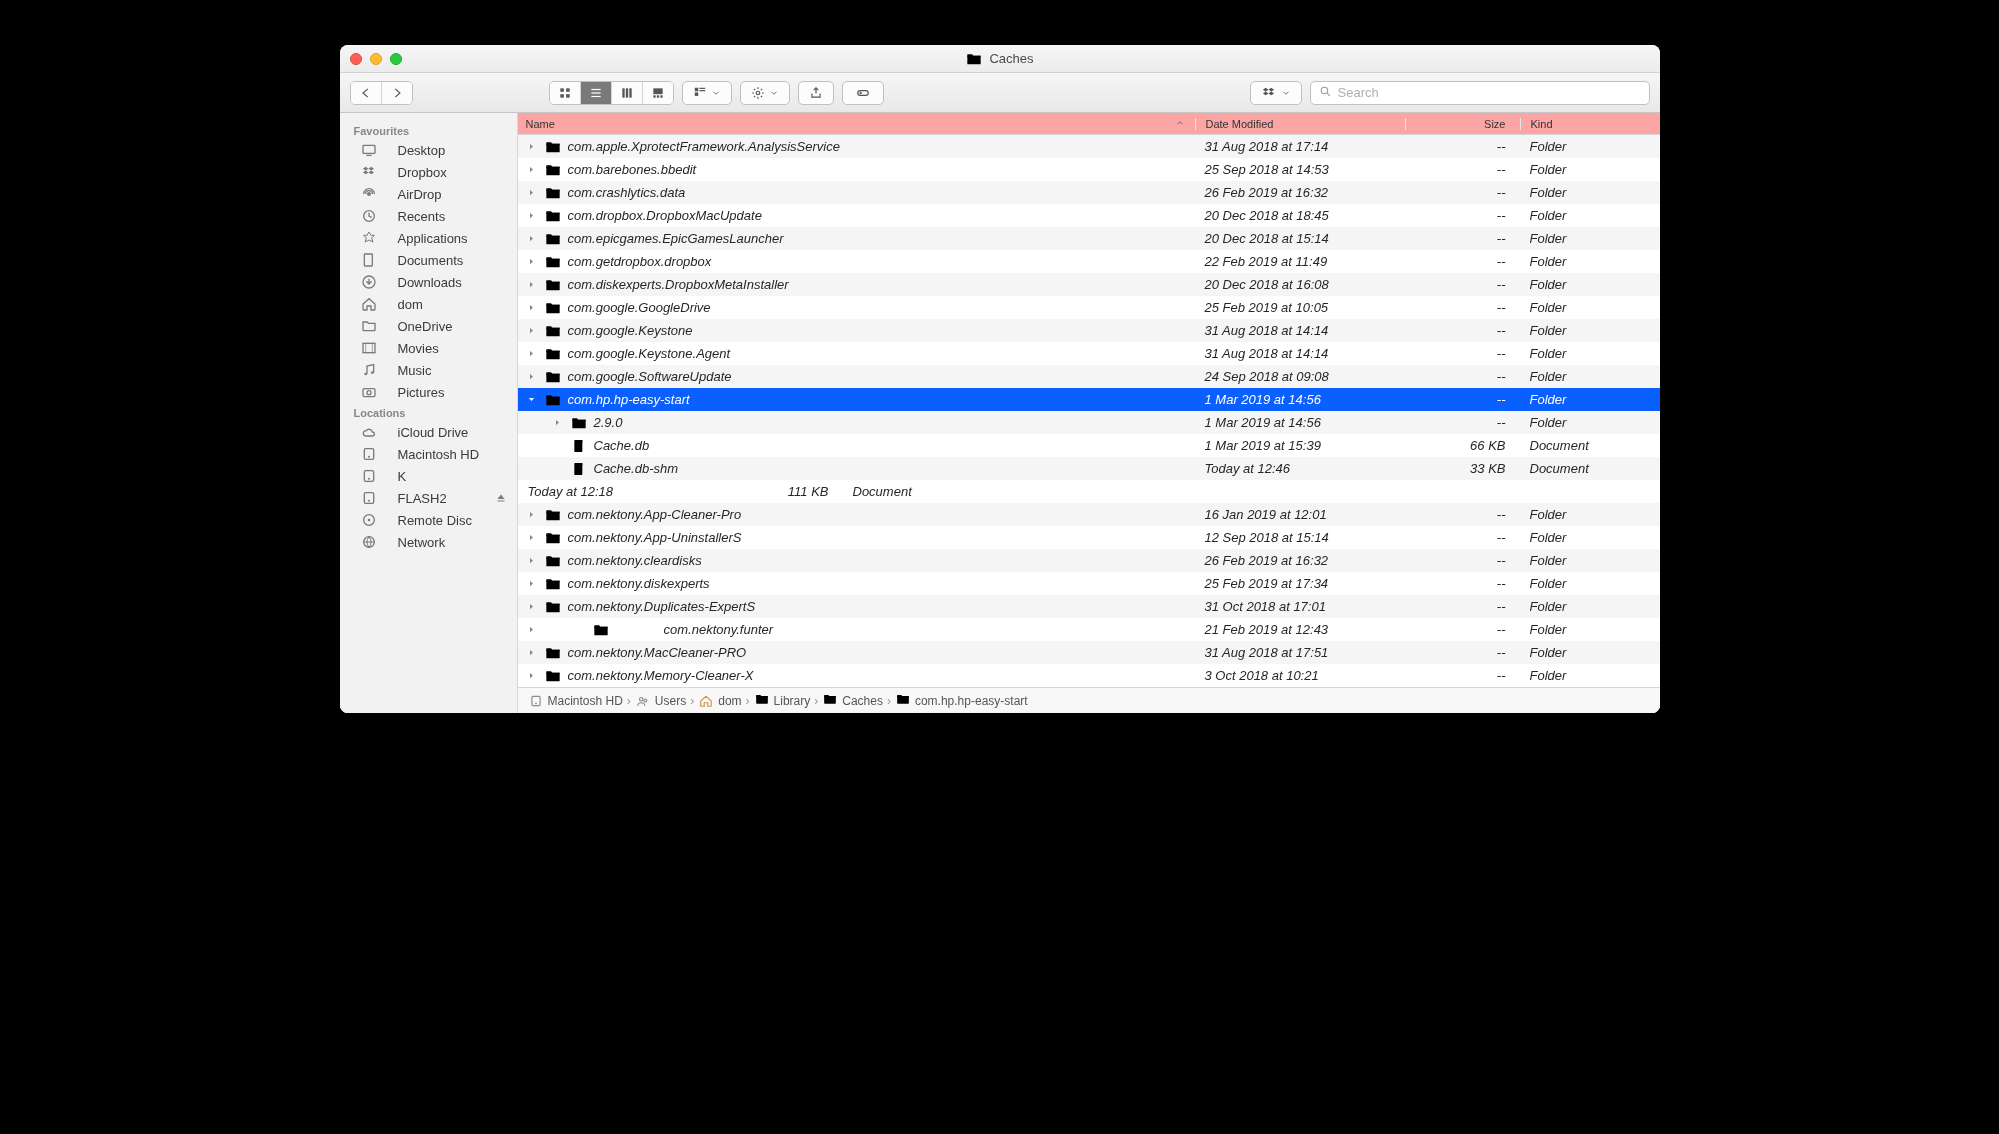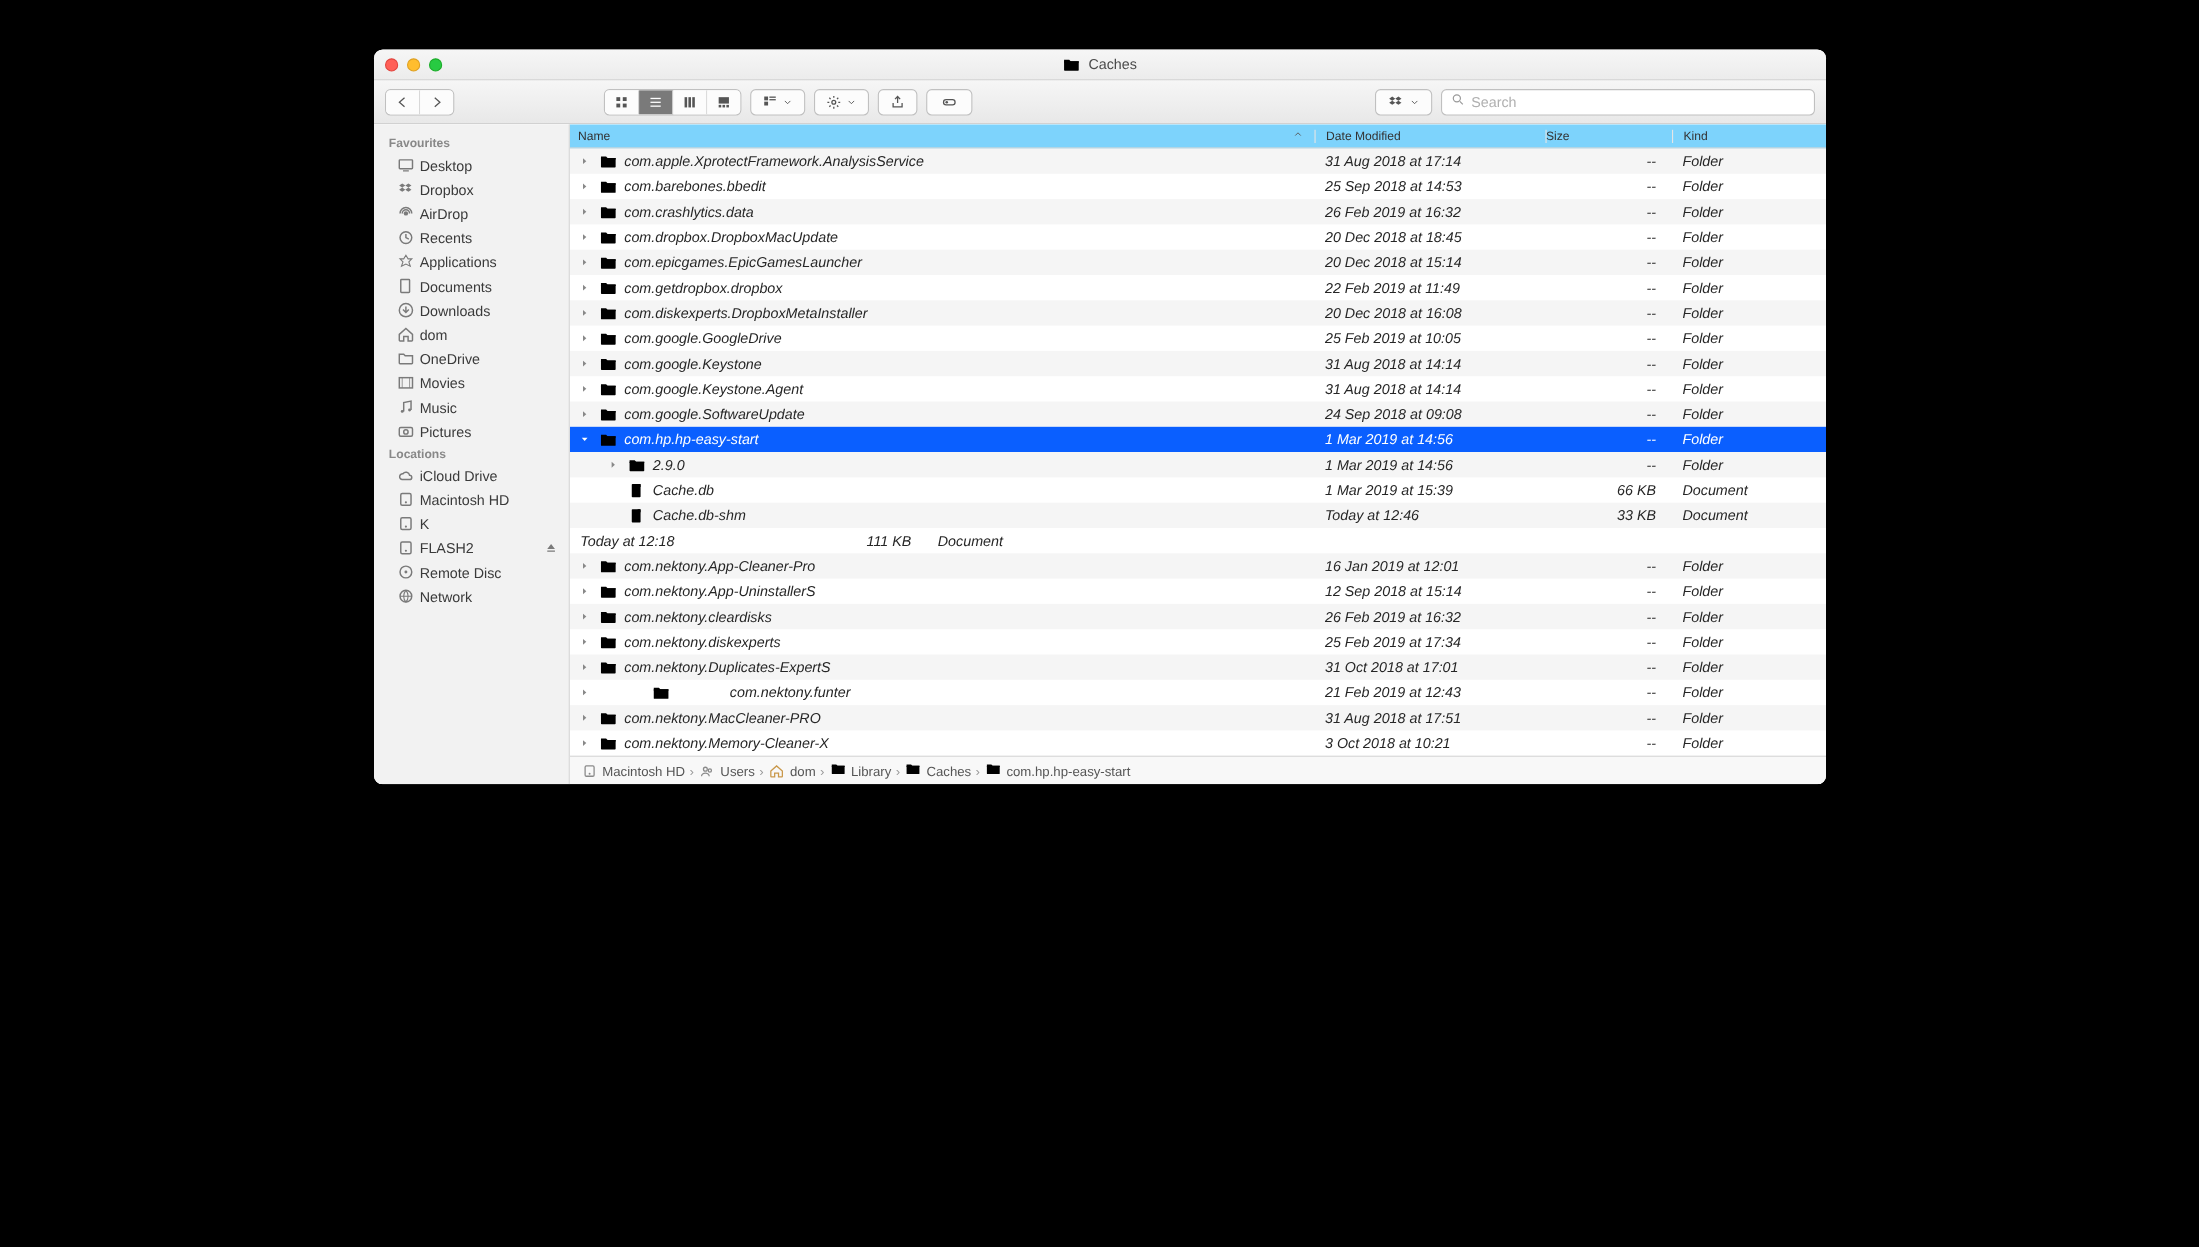--- a/index.html
+++ b/index.html
@@ -105,45 +105,45 @@
       color: #888;
       padding: 4px 14px 2px 14px;
       text-transform: none;
     }
     .sidebar-item {
       display: flex;
       align-items: center;
       padding: 2px 10px 2px 20px;
       font-size: 13px;
       color: #3a3a3a;
-      gap: 4px;
+      gap: 20px;
     }
     .sidebar-item .sb-icon {
       width: 18px; height: 18px;
       display: flex; align-items: center; justify-content: center;
       color: #7a7a7a;
     }
     .sidebar-item .eject {
       margin-left: auto; color: #7a7a7a;
       display: flex; align-items: center;
     }
     
     .content { flex: 1; display: flex; flex-direction: column; overflow: hidden; }
     .columns-header {
       display: flex;
       height: 22px;
-      background: #7dd3fc;
+      background: #fca5a5;
       border-bottom: 1px solid #d6d6d6;
       font-size: 11px;
       color: #333;
       align-items: center;
     }
     .col-name { flex: 1; padding-left: 8px; display:flex; align-items:center;}
     .col-date { width: 210px; border-left: 1px solid #e5e5e5; padding-left: 10px; }
-    .col-size { width: 115px; border-left: 1px solid #e5e5e5; text-align: left; padding-right: 14px; }
+    .col-size { width: 115px; border-left: 1px solid #e5e5e5; text-align: right; padding-right: 14px; }
     .col-kind { width: 140px; border-left: 1px solid #e5e5e5; padding-left: 10px; }
     .sort-ind { margin-left: auto; margin-right: 10px; color: #555; }
     .file-list { flex: 1; overflow-y: hidden; }
     .row {
       display: flex;
       align-items: center;
       height: 23px;
       font-size: 13px;
       color: #262626;
       font-style: italic;

